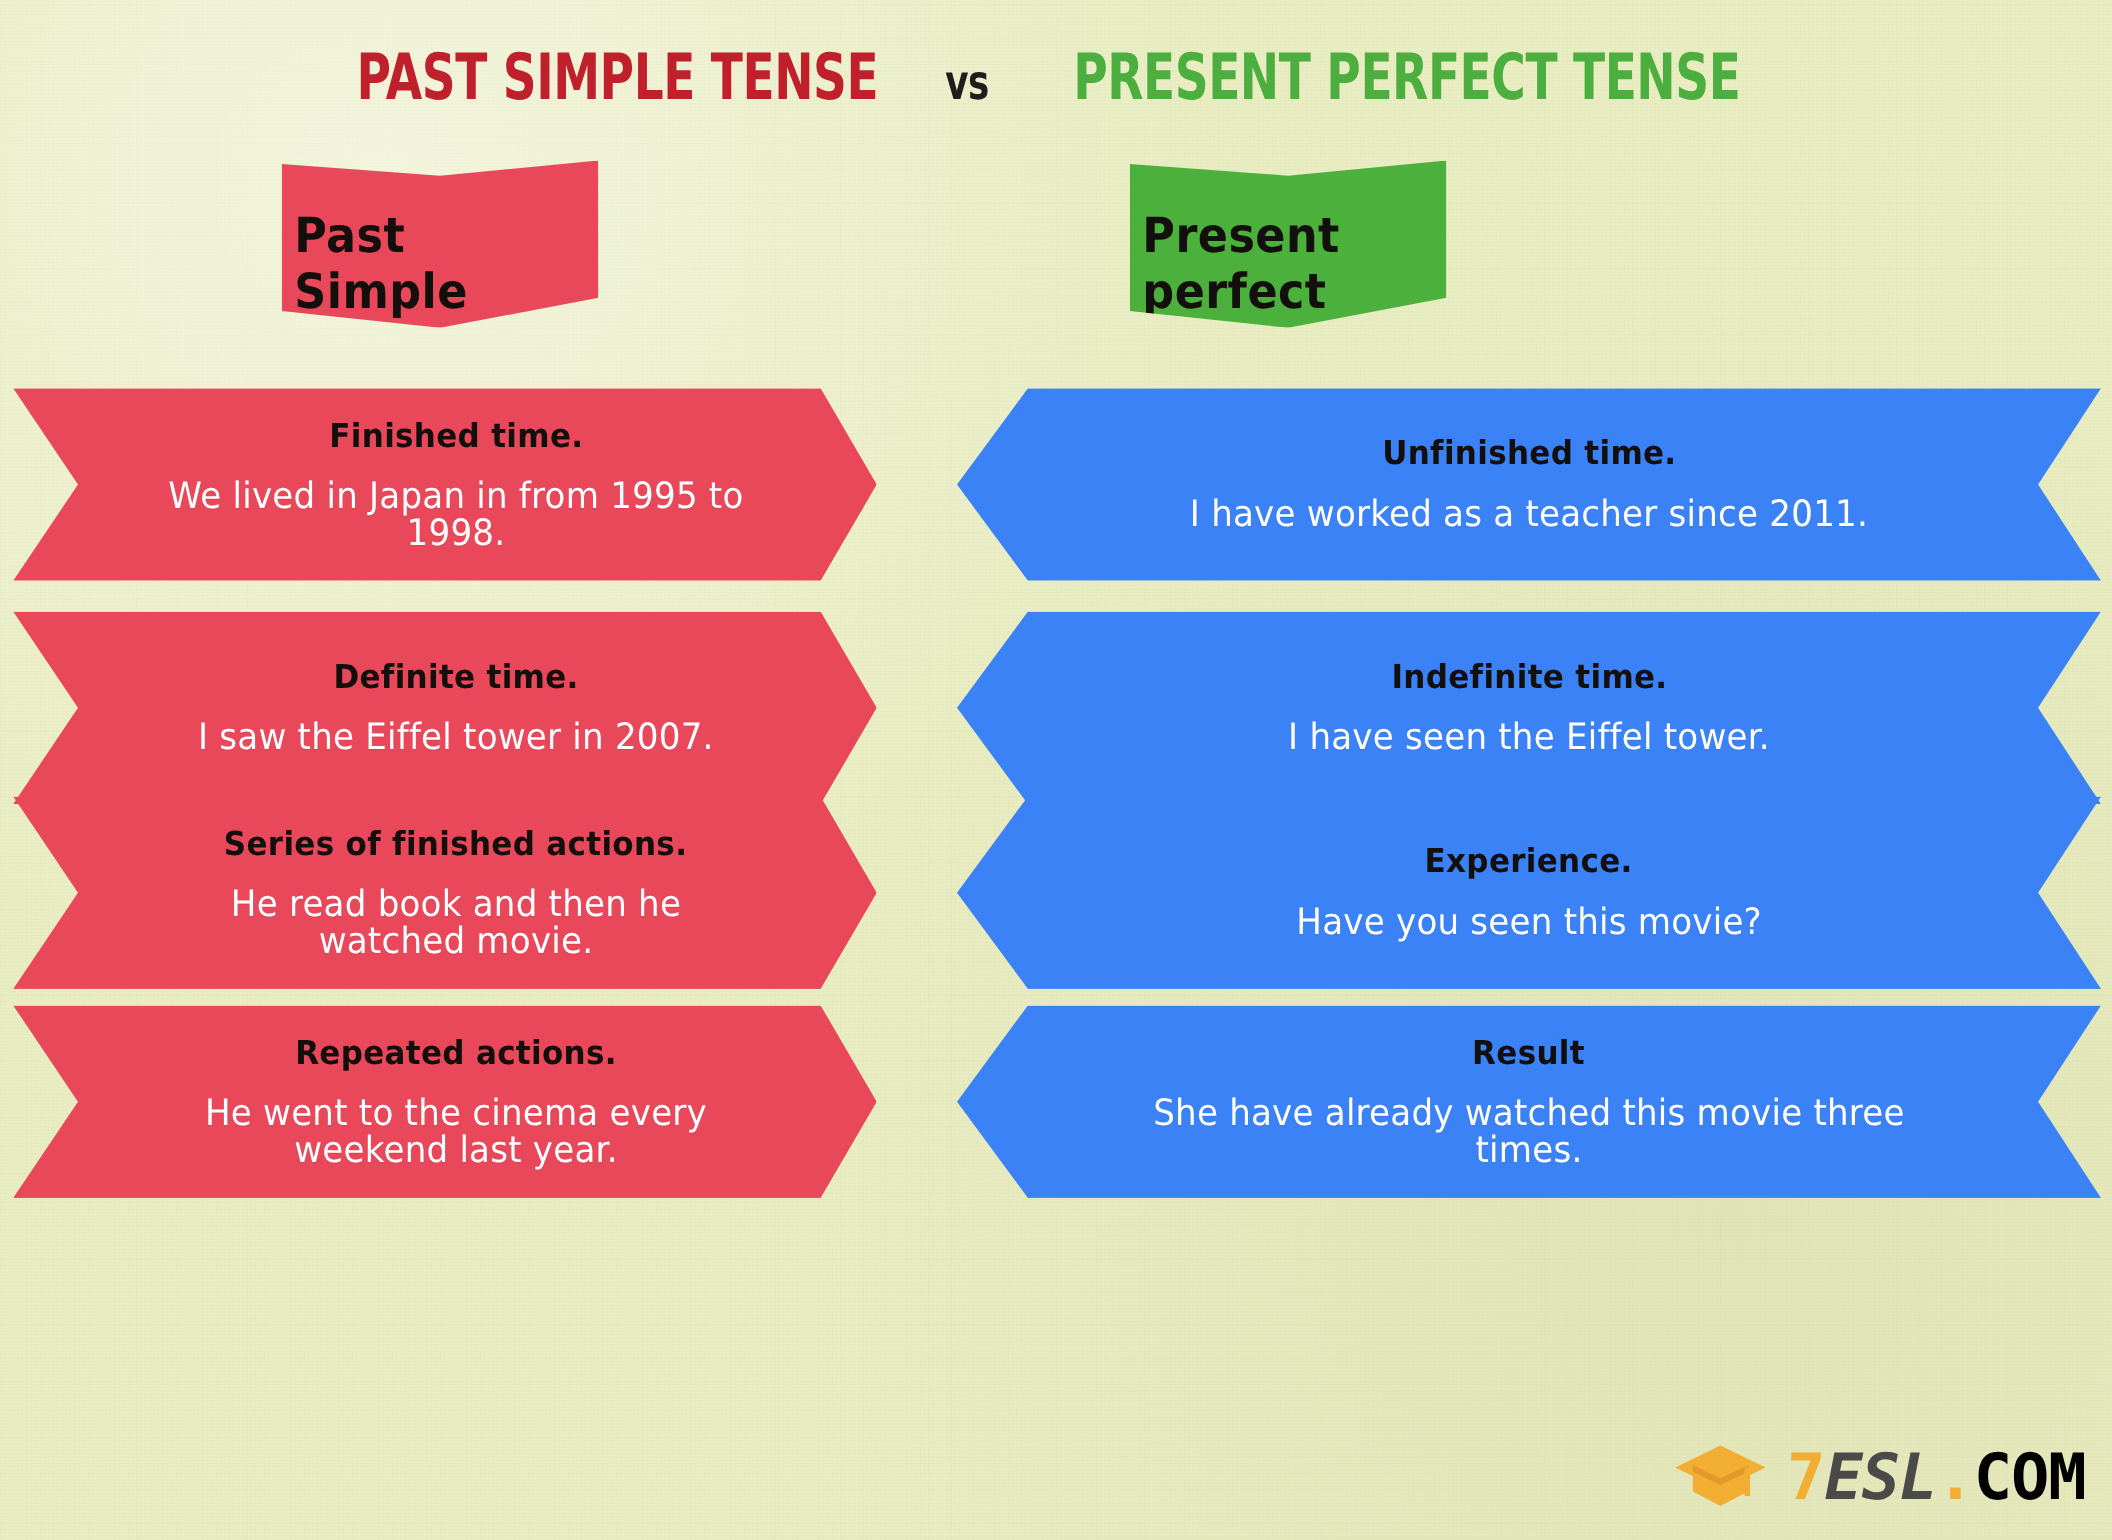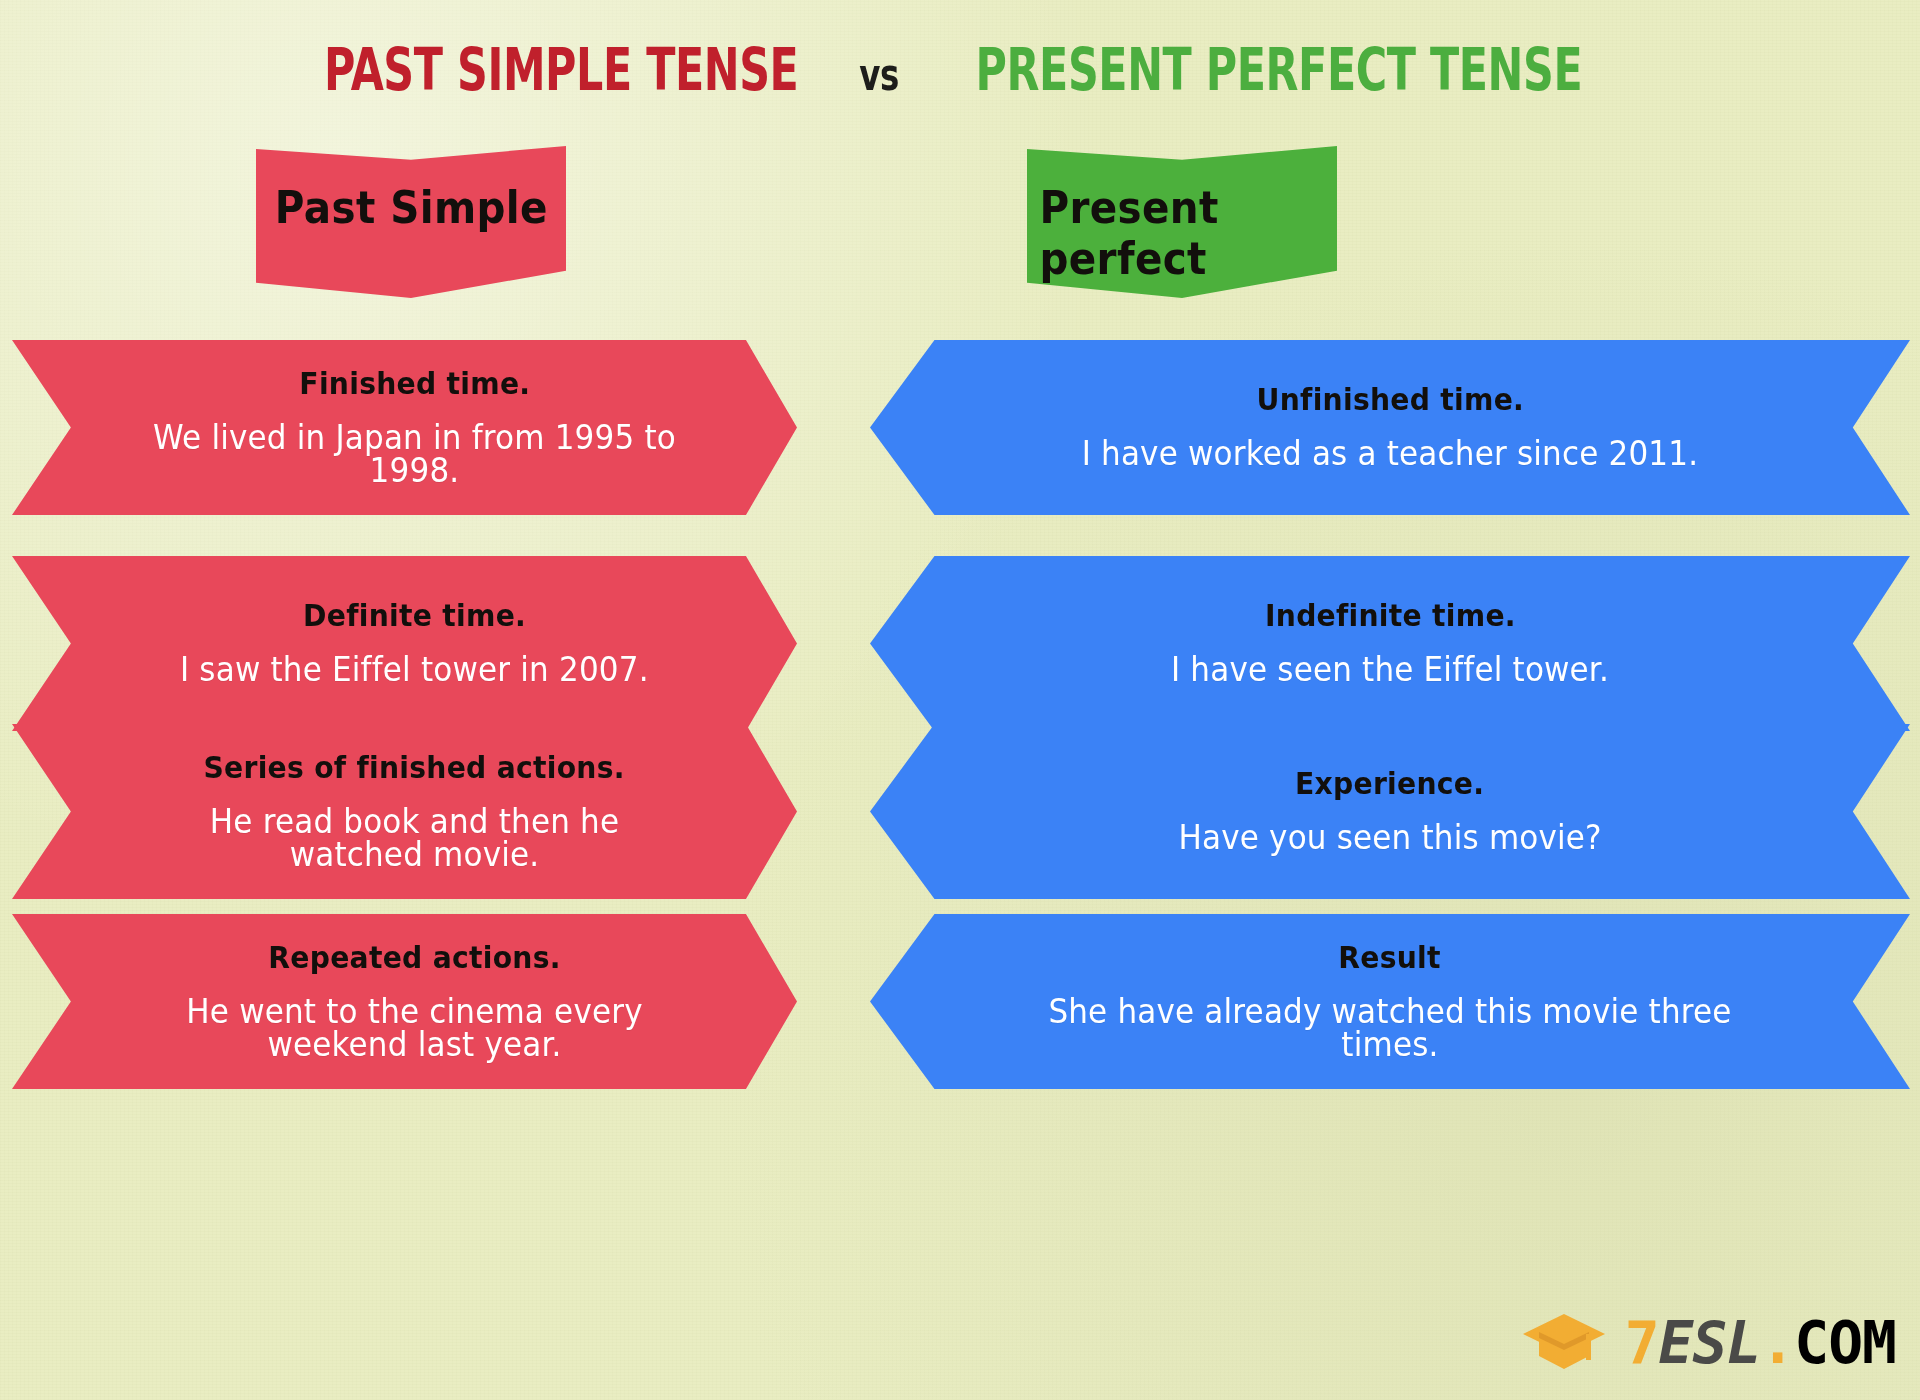--- a/index.html
+++ b/index.html
@@ -48,42 +48,42 @@
     display:inline-block;
     transform-origin:center;
   }
   #title-past   { color:#c0202c; }
   #title-vs     { color:#1d1d1b; font-size:44px; }
   #title-present{ color:#4cae3f; }
 
   
   .header-ribbon {
     position:absolute;
-    width:310px;
+    width:288px;
     height:152px;
     display:flex;
-    align-items:flex-start;
+    align-items:center;
     justify-content:center;
     padding-top:36px;
     clip-path:polygon(0% 2%, 50% 9%, 100% 0%, 100% 82%, 50% 100%, 0% 90%);
   }
   #header-past    { left:256px;  top:146px; background:#e8485a; }
   #header-present { left:1027px; top:146px; background:#4cb03c; }
   .header-label {
     font-family:"DejaVu Sans", sans-serif;
     font-size:44px;
     font-weight:bold;
     color:#120f0c;
     letter-spacing:.4px;
     transform:scaleX(.92);
   }
 
   
   .row { position:absolute; left:0; width:1920px; height:175px; }
-  #row-1 { top:340px; }
+  #row-1 { top:353px; }
   #row-2 { top:534px;margin-top:22px; }
   #row-3 { top:724px; }
   #row-4 { top:914px; }
 
   .band {
     position:absolute;
     top:0;
     height:175px;
     display:flex;
     flex-direction:column;

